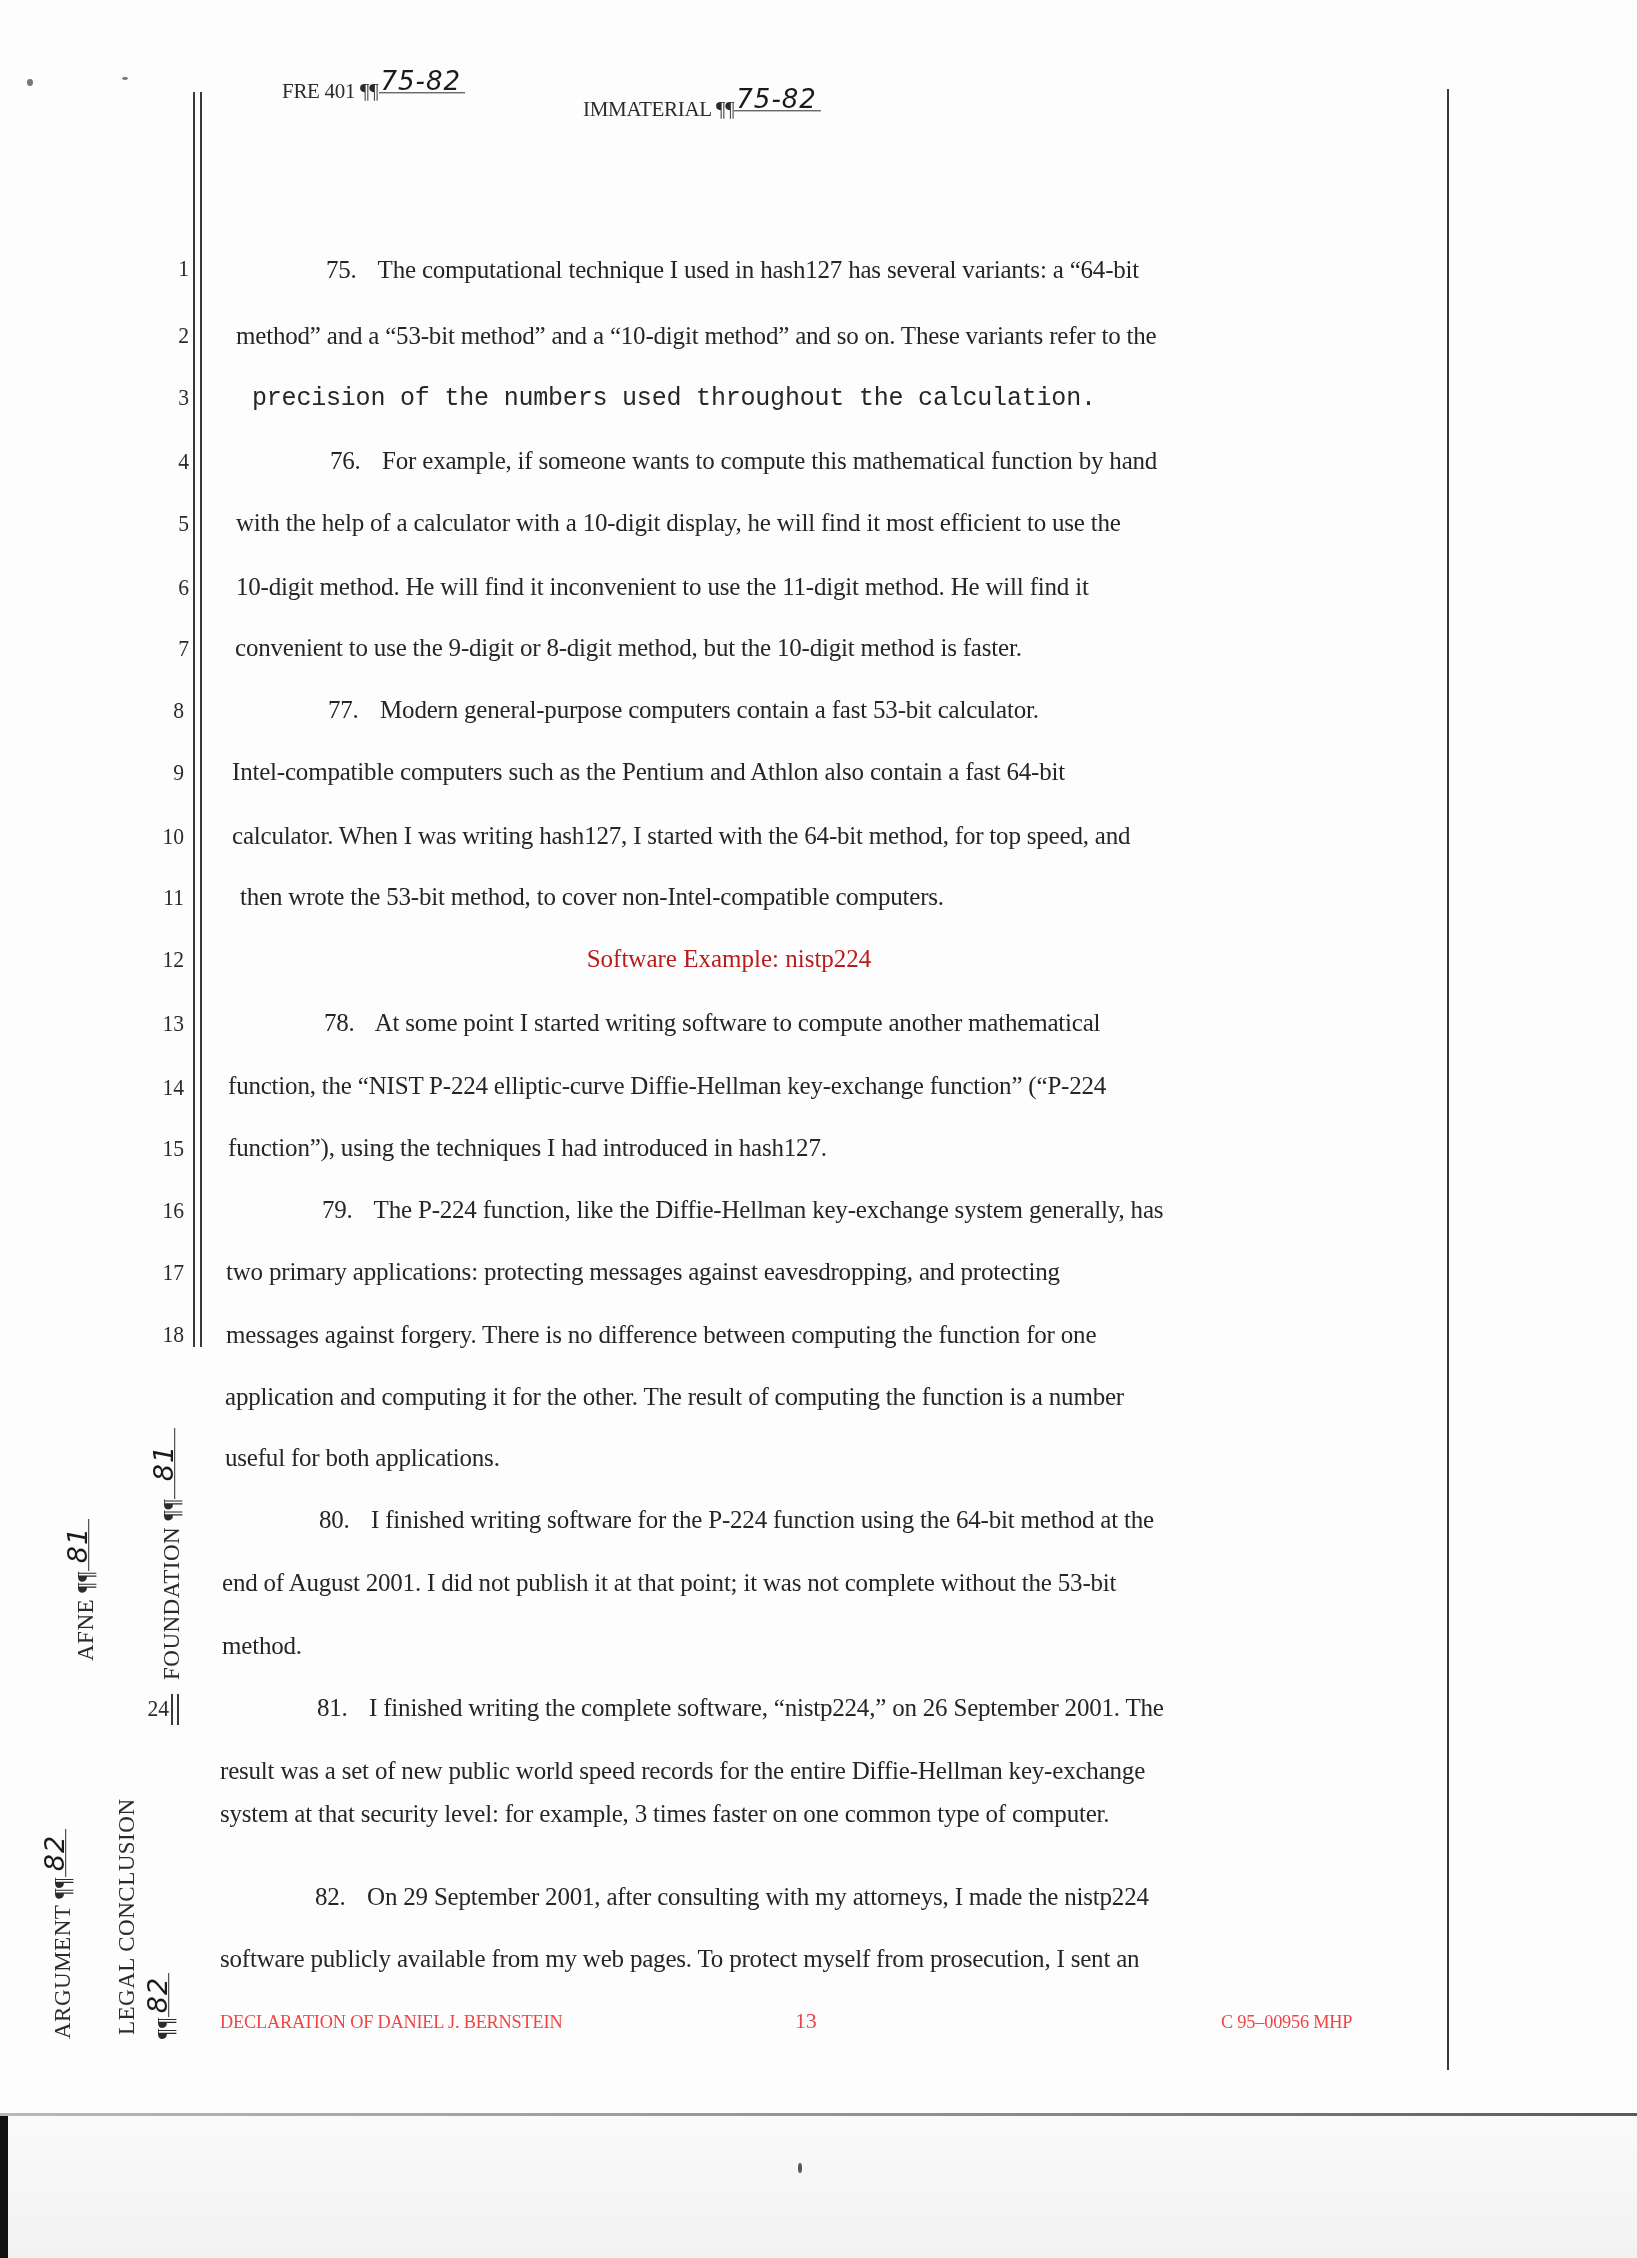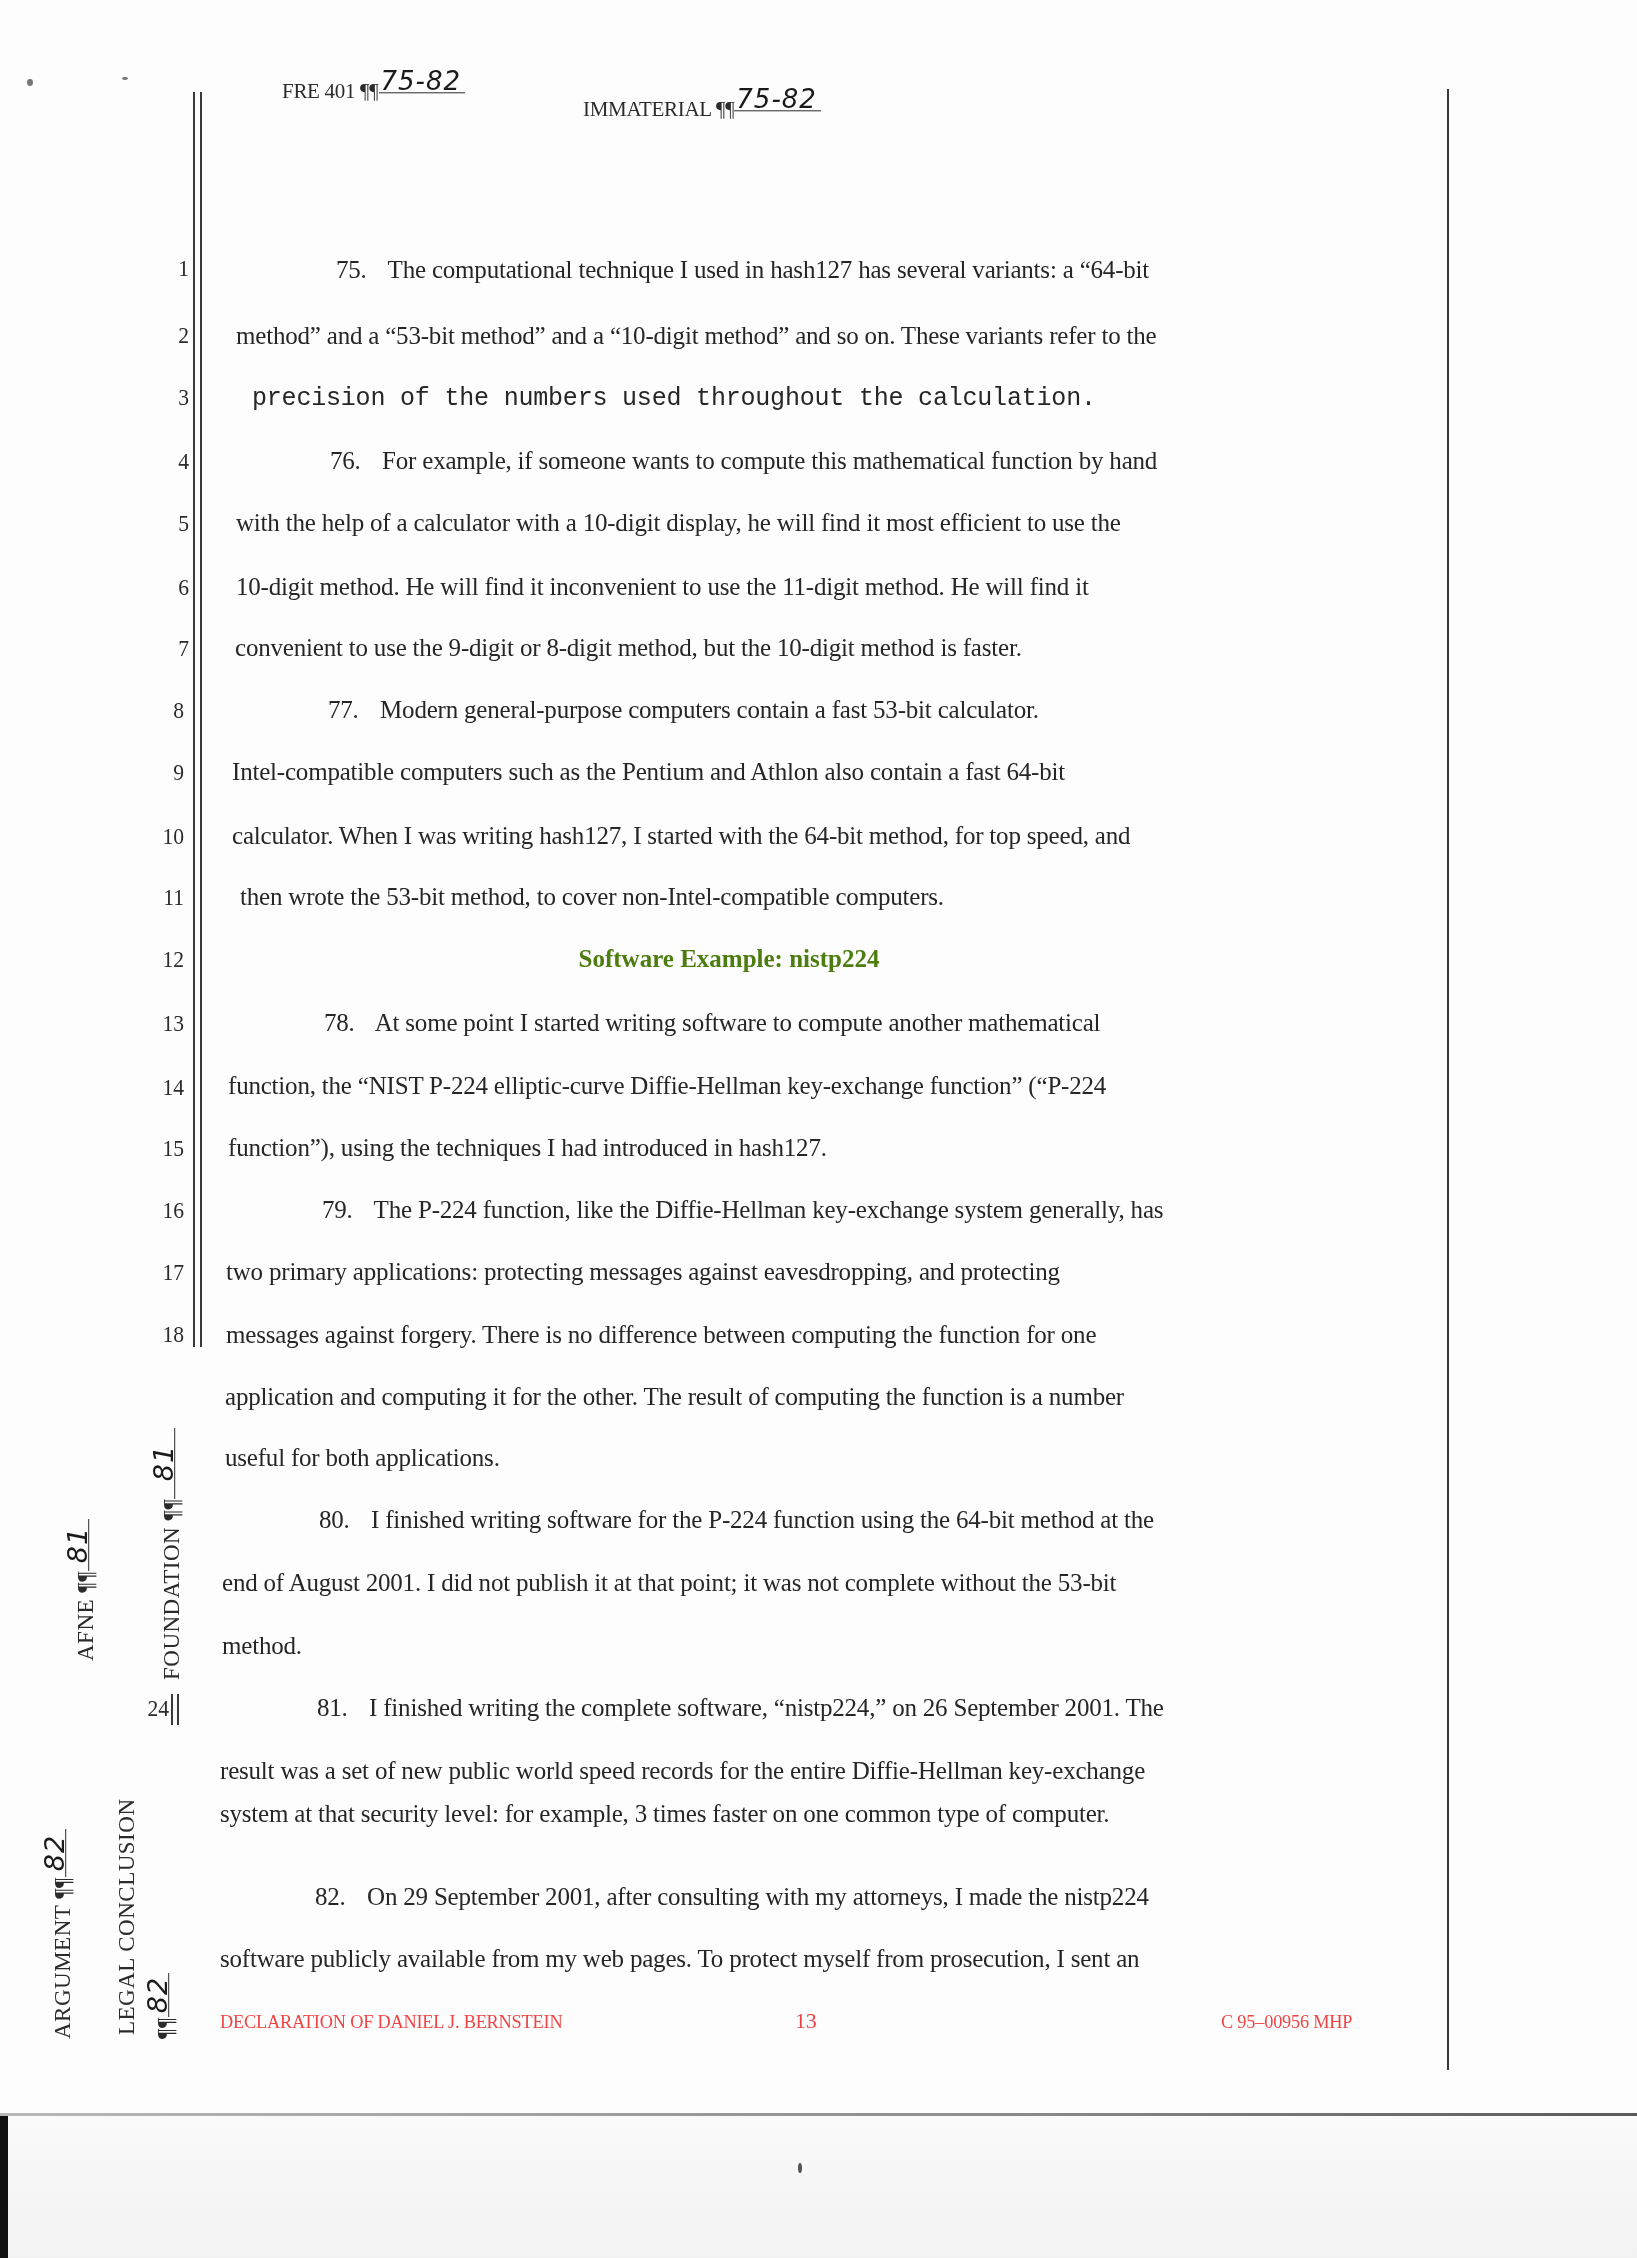--- a/index.html
+++ b/index.html
@@ -107,23 +107,23 @@
     }
     .para-num {
       display: inline-block;
       width: 46px;
     }
     .heading {
       position: absolute;
       left: 0;
       width: 1458px;
       text-align: center;
-      font-weight: bold;
+      font-weight: normal;
       font-size: 25px;
-      color: #4d7c0f;
+      color: #b91c1c;
     }
     .heading span { position: relative; left: 0px; }
 
     
     .footer {
       position: absolute;
       top: 2012px;
       font-size: 18.3px;
       color: #ef4444;
       white-space: nowrap;
@@ -184,21 +184,21 @@
 <div class="ln" style="left:145px;top:946px;">12</div>
 <div class="ln" style="left:145px;top:1010px;">13</div>
 <div class="ln" style="left:145px;top:1074px;">14</div>
 <div class="ln" style="left:145px;top:1135px;">15</div>
 <div class="ln" style="left:145px;top:1197px;">16</div>
 <div class="ln" style="left:145px;top:1259px;">17</div>
 <div class="ln" style="left:145px;top:1321px;">18</div>
 <div class="ln" style="left:130px;top:1695px;">24</div>
 
 <div>
-  <div class="tl" style="left:336px;top:256px;"><span class="para-num">75.</span> <span>The computational technique I used in hash127 has several variants: a “64-bit</span></div>
+  <div class="tl" style="left:326px;top:256px;"><span class="para-num">75.</span> <span>The computational technique I used in hash127 has several variants: a “64-bit</span></div>
   <div class="tl" style="left:236px;top:322px;">method” and a “53-bit method” and a “10-digit method” and so on.  These variants refer to the</div>
   <div class="tl" style="left:252px;top:384px;font-family:Liberation Mono, monospace;">precision of the numbers used throughout the calculation.</div>
 
   <div class="tl" style="left:330px;top:447px;"><span class="para-num">76.</span> <span>For example, if someone wants to compute this mathematical function by hand</span></div>
   <div class="tl" style="left:236px;top:509px;">with the help of a calculator with a 10-digit display, he will find it most efficient to use the</div>
   <div class="tl" style="left:236px;top:573px;">10-digit method.  He will find it inconvenient to use the 11-digit method.  He will find it</div>
   <div class="tl" style="left:235px;top:634px;">convenient to use the 9-digit or 8-digit method, but the 10-digit method is faster.</div>
 
   <div class="tl" style="left:328px;top:696px;"><span class="para-num">77.</span> <span>Modern general-purpose computers contain a fast 53-bit calculator.</span></div>
   <div class="tl" style="left:232px;top:758px;">Intel-compatible computers such as the Pentium and Athlon also contain a fast 64-bit</div>

